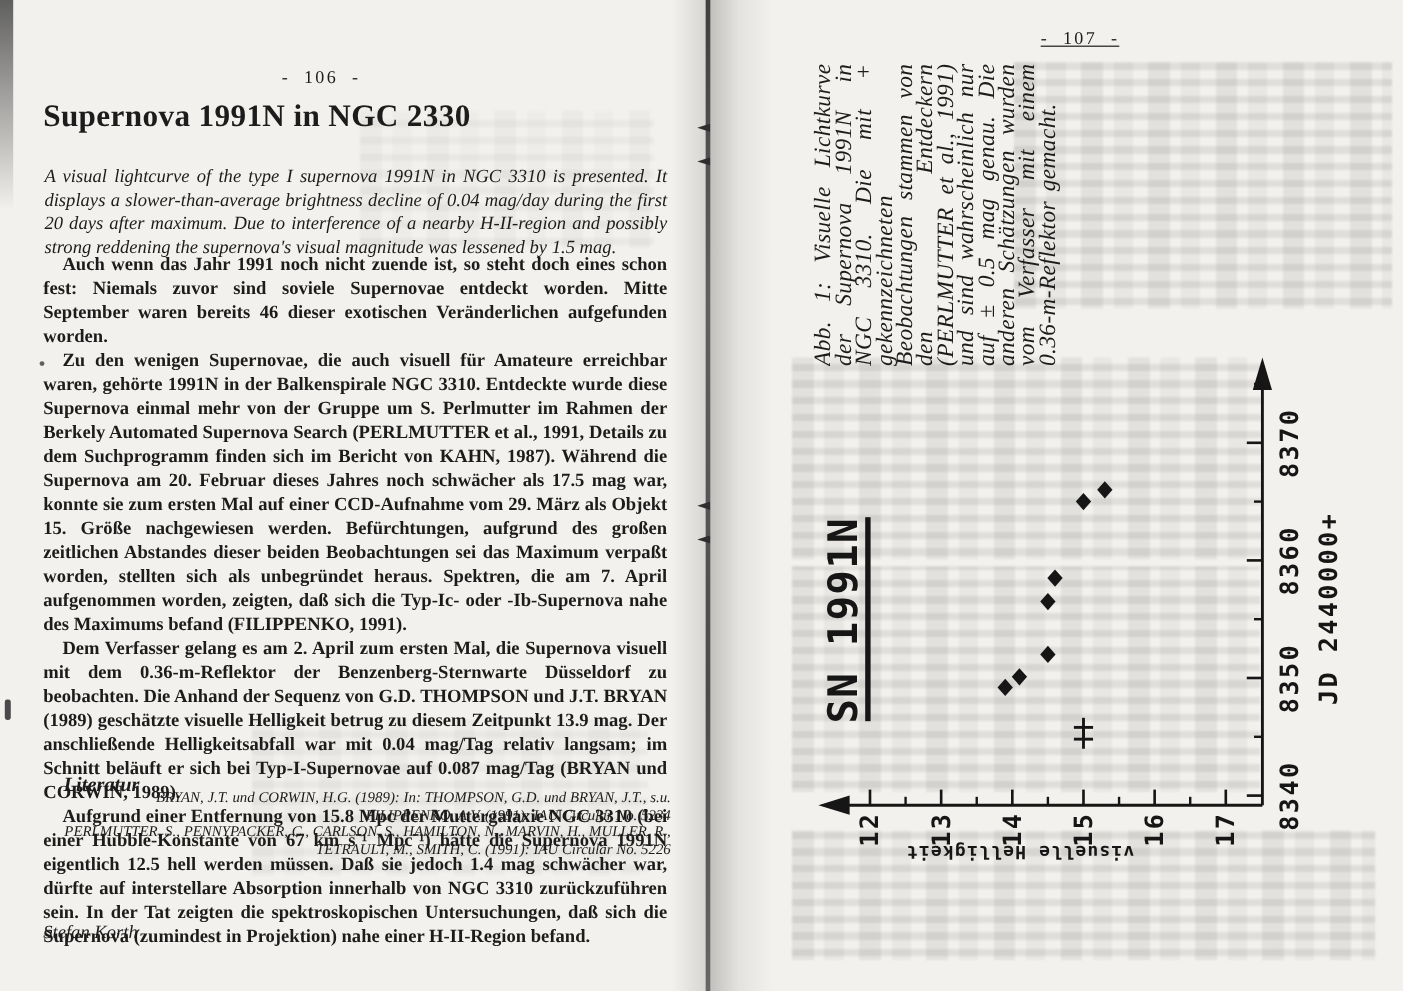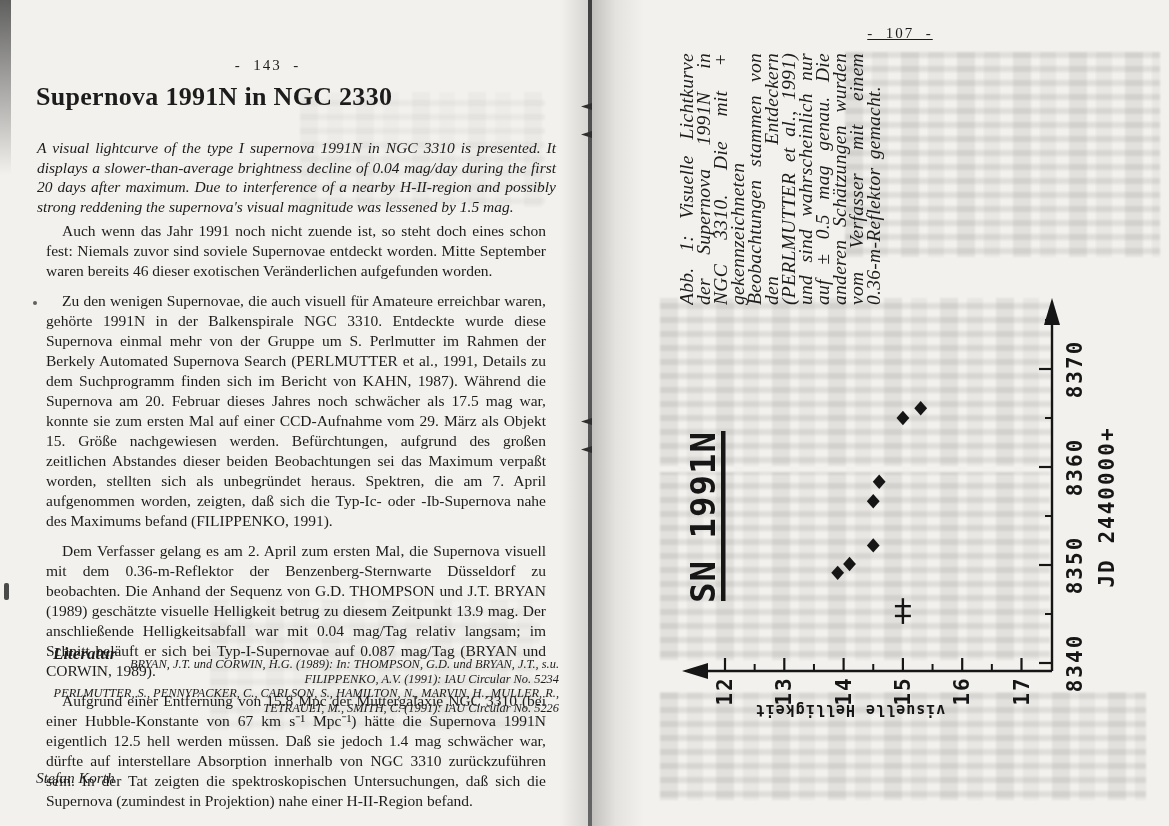--- a/index.html
+++ b/index.html
@@ -30,21 +30,21 @@
   
   .page-header{position:absolute;font-size:15px;letter-spacing:2px;white-space:pre;text-align:center;}
   #hdr-left{left:200px;top:57px;width:135px;}
   #hdr-right{left:840px;top:25px;width:120px;text-decoration:underline;}
   #article-title{position:absolute;left:36px;top:82px;width:530px;margin:0;
     font-size:26px;font-weight:bold;letter-spacing:.3px;}
   #abstract{position:absolute;left:37px;top:138px;width:519px;margin:0;
     font-style:italic;font-size:15.5px;line-height:19.6px;text-align:justify;}
   #body-text{position:absolute;left:36px;top:211px;width:520px;
     font-size:15.5px;line-height:20px;text-align:justify;}
-  #body-text p{margin:10px;text-indent:16px;}
+  #body-text p{margin:0;text-indent:16px;font-weight:bold;}
   #lit-heading{position:absolute;left:37px;top:628px;margin:16px;
     font-size:17px;font-weight:bold;font-style:italic;}
   #refs{position:absolute;left:37px;top:657px;width:522px;
     font-style:italic;font-size:12.4px;line-height:14.7px;}
   #refs p{margin:0;text-align:right;}
   #signature{position:absolute;left:36px;top:769px;width:512px;
     text-align:left;font-style:italic;font-size:15.5px;}
   
   #figure-caption{position:absolute;left:678px;top:305px;width:252px;height:218px;
     transform-origin:0 0;transform:rotate(-90deg);
@@ -71,21 +71,21 @@
 <div class="edge-dash noselect"></div>
 <div class="margin-dot noselect"></div>
 
 <div class="bleed faint" style="left:300px;top:92px;width:245px;height:115px"></div>
 <div class="bleed faint" style="left:210px;top:600px;width:330px;height:130px"></div>
 <div class="bleed" style="left:845px;top:52px;width:315px;height:205px"></div>
 <div class="bleed" style="left:660px;top:298px;width:392px;height:168px"></div>
 <div class="bleed" style="left:660px;top:472px;width:390px;height:188px"></div>
 <div class="bleed" style="left:660px;top:692px;width:486px;height:108px"></div>
 
-<div class="page-header" id="hdr-left">-  143  -</div>
+<div class="page-header" id="hdr-left">-  106  -</div>
 
 <h1 id="article-title">Supernova 1991N in NGC 2330</h1>
 
 <p id="abstract">A visual lightcurve of the type I supernova 1991N in NGC 3310 is presented. It displays a slower-than-average brightness decline of 0.04 mag/day during the first 20 days after maximum. Due to interference of a nearby H-II-region and possibly strong reddening the supernova's visual magnitude was lessened by 1.5 mag.</p>
 
 <div id="body-text">
   <p>Auch wenn das Jahr 1991 noch nicht zuende ist, so steht doch eines schon fest: Niemals zuvor sind soviele Supernovae entdeckt worden. Mitte September waren bereits 46 dieser exotischen Veränderlichen aufgefunden worden.</p>
   <p>Zu den wenigen Supernovae, die auch visuell für Amateure erreichbar waren, gehörte 1991N in der Balkenspirale NGC 3310. Entdeckte wurde diese Supernova einmal mehr von der Gruppe um S. Perlmutter im Rahmen der Berkely Automated Supernova Search (PERLMUTTER et al., 1991, Details zu dem Suchprogramm finden sich im Bericht von KAHN, 1987). Während die Supernova am 20. Februar dieses Jahres noch schwächer als 17.5 mag war, konnte sie zum ersten Mal auf einer CCD-Aufnahme vom 29. März als Objekt 15. Größe nachgewiesen werden. Befürchtungen, aufgrund des großen zeitlichen Abstandes dieser beiden Beobachtungen sei das Maximum verpaßt worden, stellten sich als unbegründet heraus. Spektren, die am 7. April aufgenommen worden, zeigten, daß sich die Typ-Ic- oder -Ib-Supernova nahe des Maximums befand (FILIPPENKO, 1991).</p>
   <p>Dem Verfasser gelang es am 2. April zum ersten Mal, die Supernova visuell mit dem 0.36-m-Reflektor der Benzenberg-Sternwarte Düsseldorf zu beobachten. Die Anhand der Sequenz von G.D. THOMPSON und J.T. BRYAN (1989) geschätzte visuelle Helligkeit betrug zu diesem Zeitpunkt 13.9 mag. Der anschließende Helligkeitsabfall war mit 0.04 mag/Tag relativ langsam; im Schnitt beläuft er sich bei Typ-I-Supernovae auf 0.087 mag/Tag (BRYAN und CORWIN, 1989).</p>
   <p>Aufgrund einer Entfernung von 15.8 Mpc der Muttergalaxie NGC 3310 (bei einer Hubble-Konstante von 67 km s⁻¹ Mpc⁻¹) hätte die Supernova 1991N eigentlich 12.5 hell werden müssen. Daß sie jedoch 1.4 mag schwächer war, dürfte auf interstellare Absorption innerhalb von NGC 3310 zurückzuführen sein. In der Tat zeigten die spektroskopischen Untersuchungen, daß sich die Supernova (zumindest in Projektion) nahe einer H-II-Region befand.</p>

